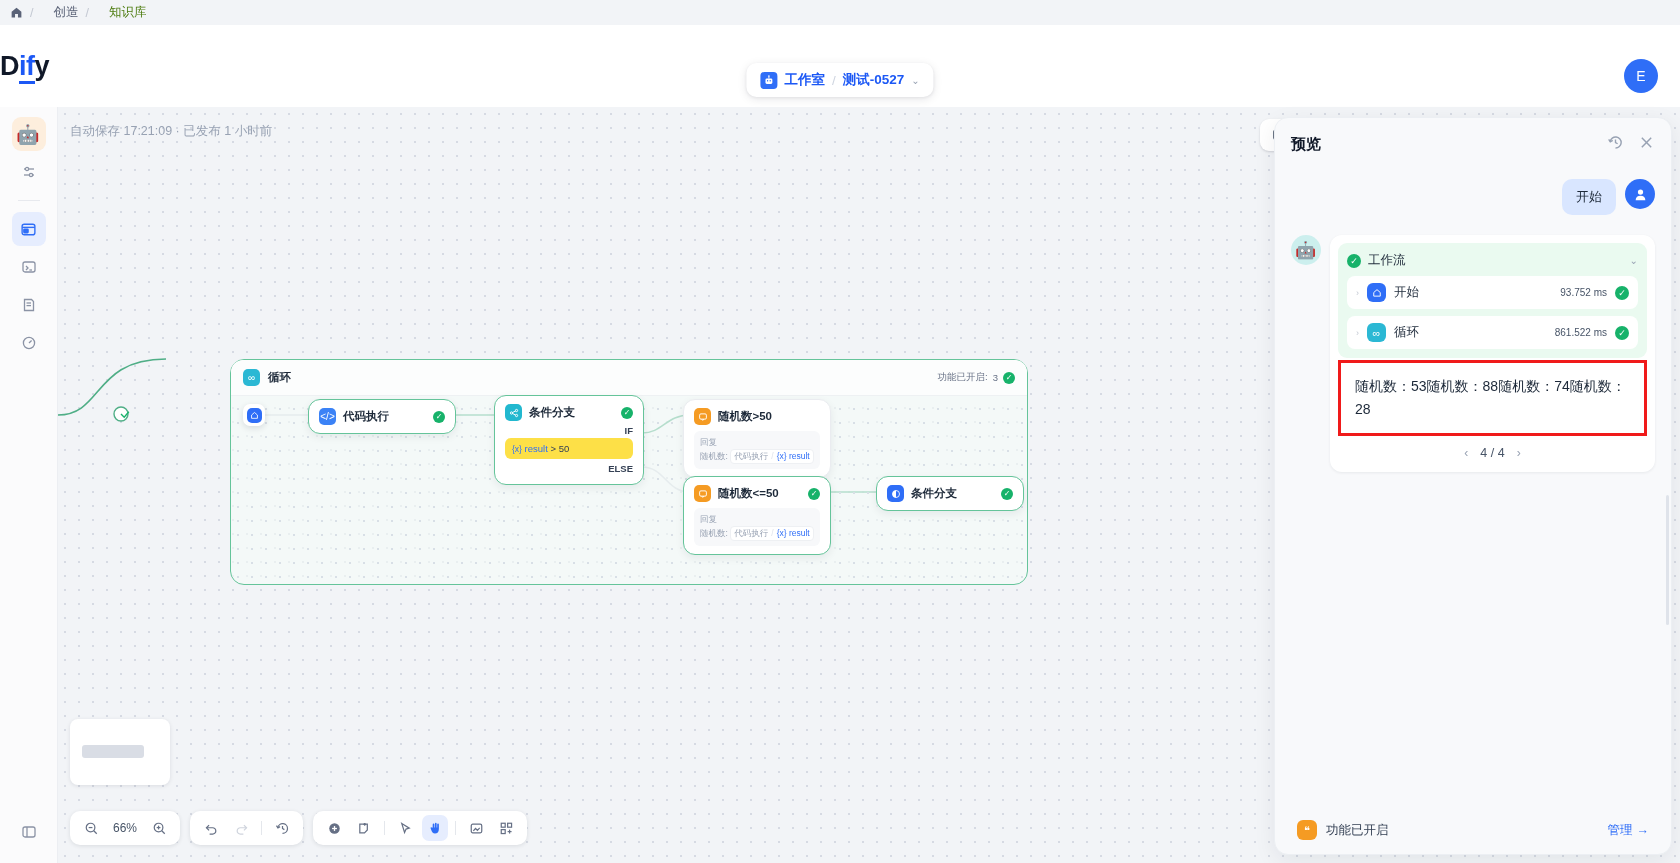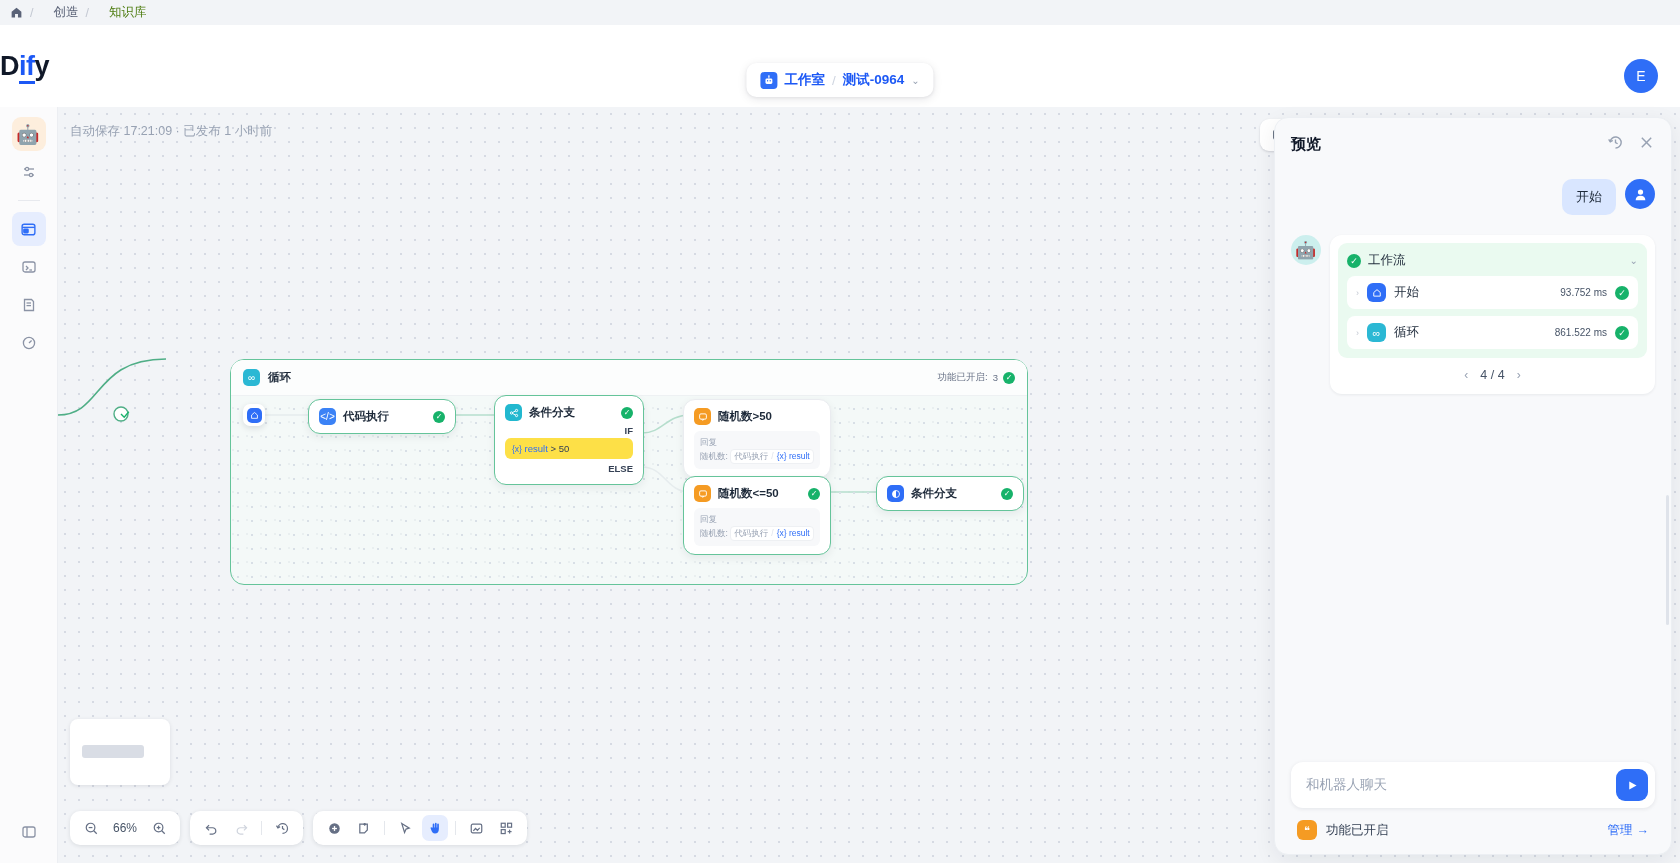--- a/index.html
+++ b/index.html
@@ -251,21 +251,21 @@
         <svg width="11" height="11" viewBox="0 0 16 16" fill="#fff">
             <rect x="3" y="5" width="10" height="8" rx="2"></rect>
             <rect x="7.3" y="2" width="1.4" height="3"></rect>
             <circle cx="8" cy="1.6" r="1.2"></circle>
             <rect x="5.2" y="7.4" width="1.8" height="2" rx=".6" fill="#2f6ef7"></rect>
             <rect x="9" y="7.4" width="1.8" height="2" rx=".6" fill="#2f6ef7"></rect>
           </svg>
       </span>
       <span>工作室</span>
       <span class="slash">/</span>
-      <span>测试-0964</span>
+      <span>测试-0527</span>
       <span class="chev">⌄</span>
     </div>
 
     <div class="avatar-tr">E</div>
   </div>
 
   <div class="rail">
     <div class="rail-app">🤖</div>
     <div class="rail-btn">
       <svg width="16" height="16" viewBox="0 0 16 16" fill="none" stroke="currentColor" stroke-width="1.3">
@@ -649,40 +649,35 @@
 
             <div class="tr-row">
               <span class="tri">›</span>
               <span class="ico-sq" style="background:#2bb8d4;width:19px;height:19px;border-radius:6px;font-size:11px">∞</span>
               <span>循环</span>
               <span class="ms">861.522 ms</span>
               <span class="ok" style="margin-left:0;width:14px;height:14px;font-size:9px">✓</span>
             </div>
           </div>
 
+          <div class="ans-wrap">
+            <div class="ansbox">随机数：53随机数：88随机数：74随机数：28</div>
+          </div>
 
           <div class="pager">
             <span class="ar">‹</span>
             <span>4 / 4</span>
             <span class="ar">›</span>
           </div>
         </div>
       </div>
       <div class="scrollbar"></div>
     </div>
 
     <div class="pfoot">
-      <div class="inputbar">
-        <span class="ph">和机器人聊天</span>
-        <span class="sendbtn">
-          <svg width="13" height="13" viewBox="0 0 16 16" fill="#fff">
-              <polygon points="4,3 13,8 4,13"></polygon>
-            </svg>
-        </span>
-      </div>
       <div class="feat">
         <span class="featico">❝</span>
         <span>功能已开启</span>
         <span class="mg">
           <span>管理</span>
           <span>→</span>
         </span>
       </div>
     </div>
   </div>

